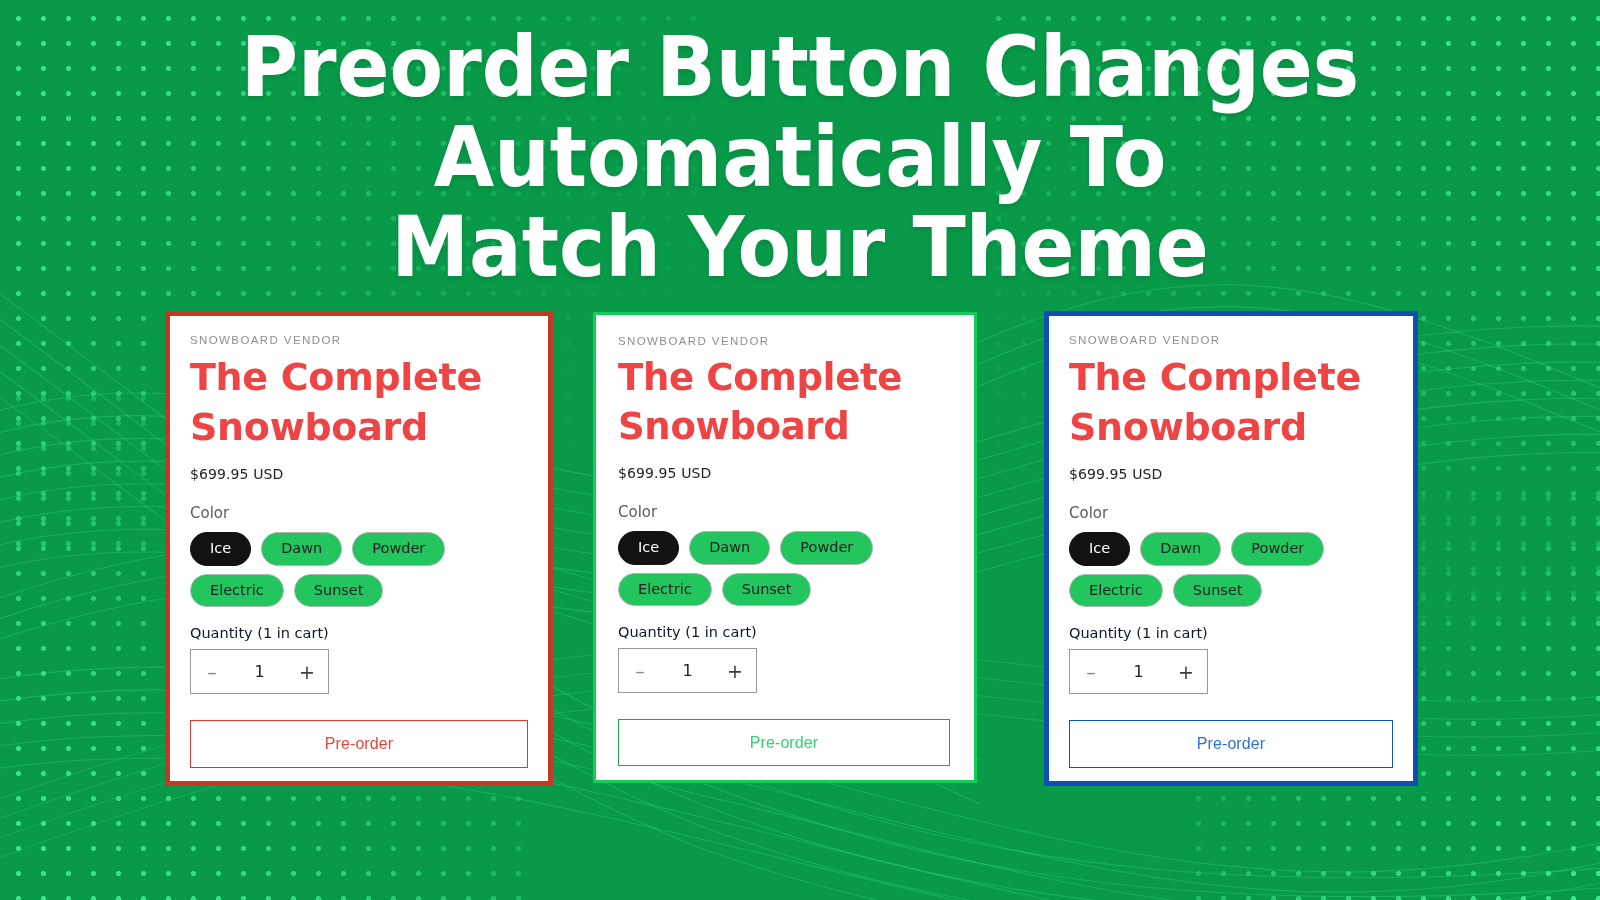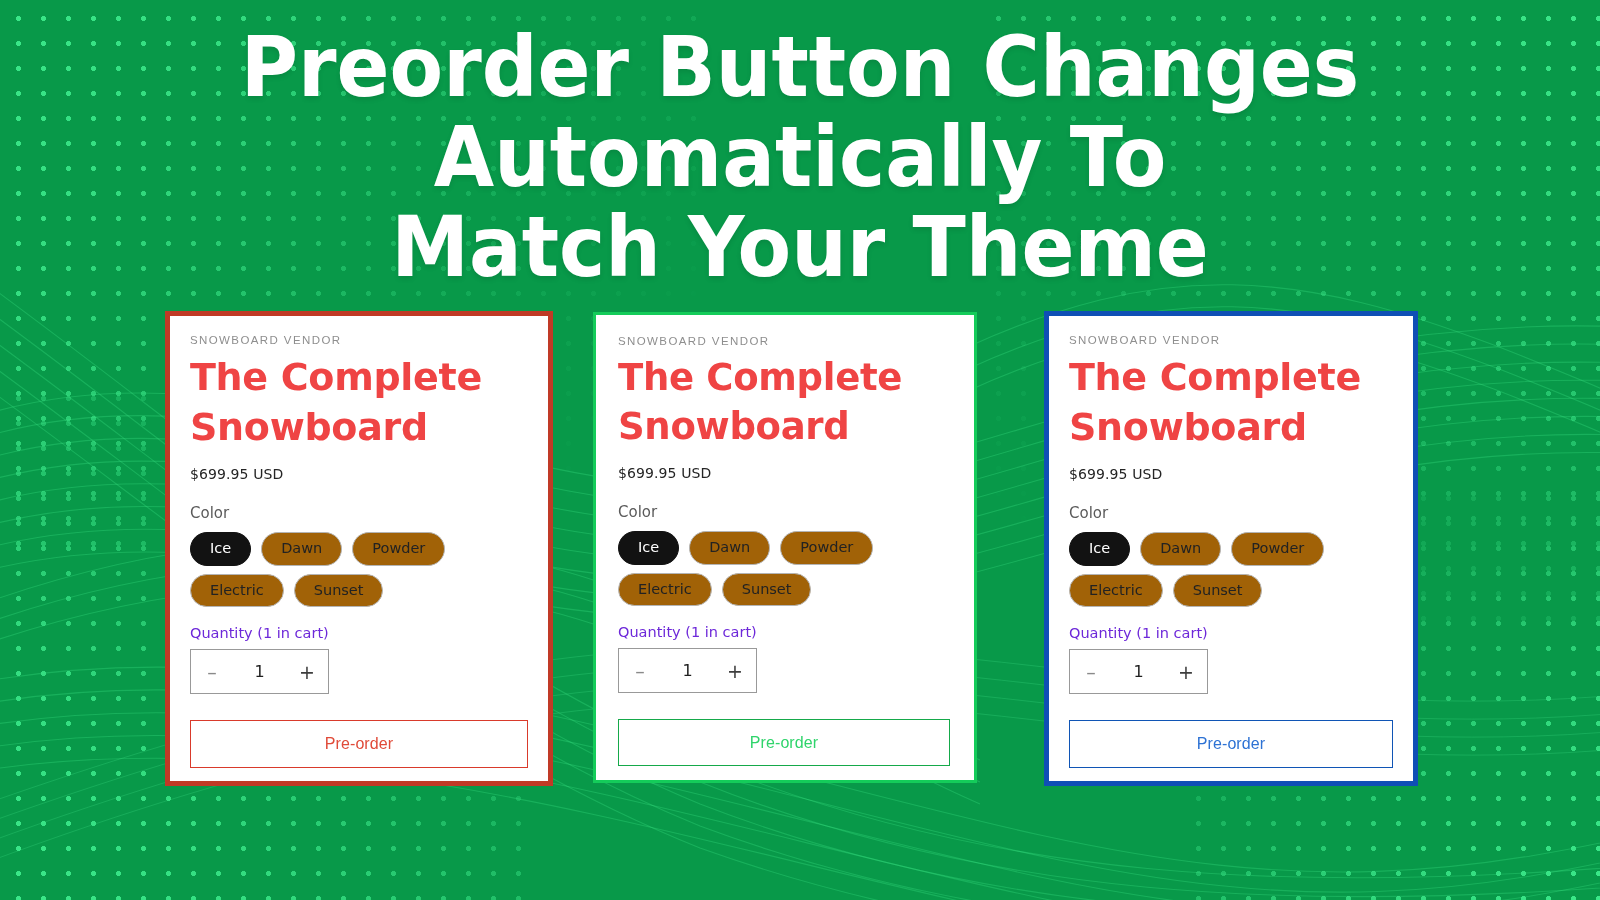--- a/index.html
+++ b/index.html
@@ -133,37 +133,37 @@
     flex-wrap: wrap;
     gap: 8px 10px;
     margin-bottom: 18px;
     max-width: 300px;
     text-align: center;
   }
   .swatch {
     font-family: "DejaVu Sans", sans-serif;
     font-size: 14.5px;
     color: #222222;
-    background: #a16207;
+    background: #22c55e;
     border: 1px solid #b4b4b4;
     border-radius: 22px;
     padding: 8px 19px 9px 19px;
     line-height: 1;
     cursor: pointer;
     white-space: nowrap;
   }
   .swatch.selected {
     background: #121212;
     color: #ffffff;
     border-color: #121212;
   }
   .qty-label {
     font-family: "DejaVu Sans", sans-serif;
     font-size: 14.5px;
-    color: #6d28d9;
+    color: #0f172a;
     margin-bottom: 8px;
   }
   .qty-box {
     display: inline-flex;
     align-items: center;
     justify-content: space-between;
     width: 139px;
     height: 45px;
     border: 1px solid #999999;
     margin-bottom: 26px;

